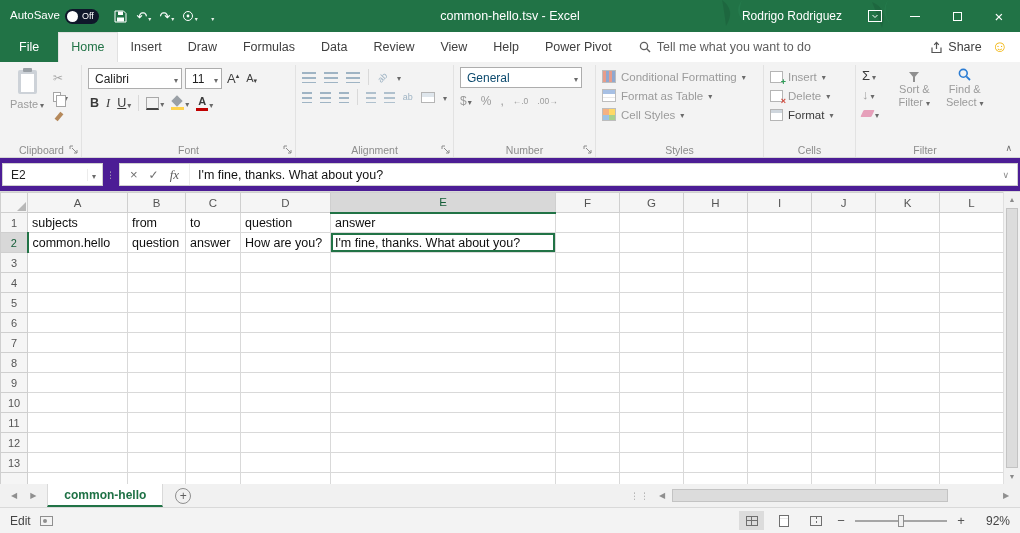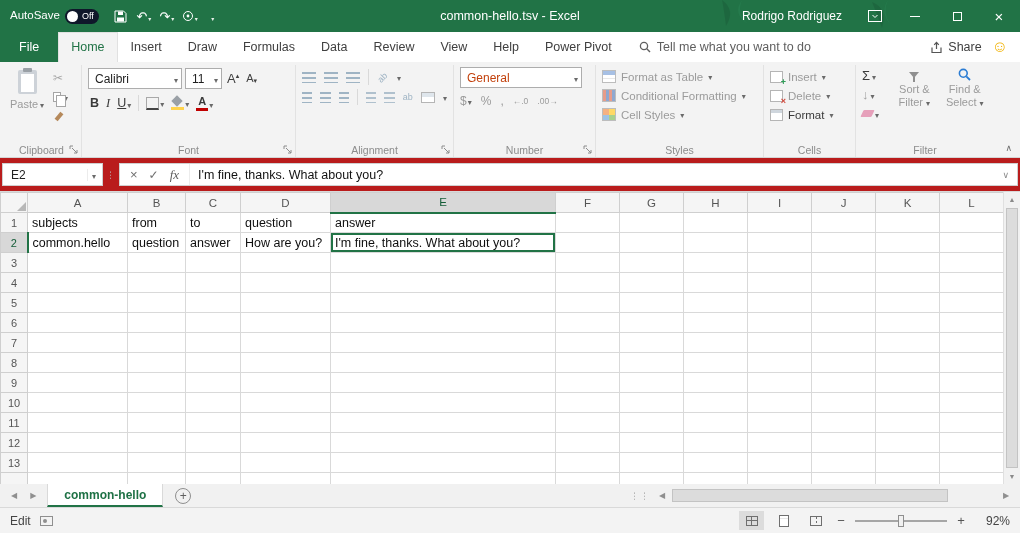--- a/index.html
+++ b/index.html
@@ -112,21 +112,21 @@
 .ebtn{display:flex;align-items:center;gap:2px;font-size:13px;color:#3a3a3a;height:13px}
 .ebtn.gray{color:#a0a0a0}
 .eraser{width:11px;height:7px;background:#e6a0ba;transform:skewX(-25deg);border-radius:1px}
 .bigbtn{width:48px;display:flex;flex-direction:column;align-items:center;font-size:11px;color:#9b9b9b;line-height:1.2;text-align:center}
 .bigbtn .ic{height:15px;display:flex;align-items:center;justify-content:center;margin-bottom:1px}
 .bigbtn .lbl{width:46px}
 .funnel{width:0;height:0;border-left:5px solid transparent;border-right:5px solid transparent;border-top:6px solid #8f8f8f;position:relative}
 .funnel::after{content:"";position:absolute;left:-1px;top:-1px;width:2px;height:5px;background:#8f8f8f}
 
 
-.frow{height:34px;flex:0 0 auto;background:#b91c1c;border-bottom:1px solid #d9d9d9;display:flex;align-items:center;padding:0 2px}
+.frow{height:34px;flex:0 0 auto;background:#4c1d95;border-bottom:1px solid #d9d9d9;display:flex;align-items:center;padding:0 2px}
 .namebox{width:101px;height:23px;border:1px solid #d0d0d0;display:flex;align-items:center;padding:0 2px 0 8px;font-size:12px;color:#222;background:#fff}
 .namebox .dd{margin-left:auto;padding:0 4px;border-left:1px solid #ececec}
 .fdots{color:#b8b8b8;font-size:9px;padding:0 3px;letter-spacing:1px}
 .fbox{flex:1;height:23px;border:1px solid #d0d0d0;display:flex;align-items:center;background:#fff}
 .fxbtns{display:flex;align-items:center;gap:11px;padding:0 10px;border-right:1px solid #ececec;height:100%}
 .fxbtns .x{color:#707070;font-size:13px}
 .fxbtns .ck{color:#707070;font-size:12px}
 .fxbtns .fx{font-family:"Liberation Serif",serif;font-style:italic;font-size:13px;color:#5f5f5f}
 .ftext{padding-left:8px;font-size:12.5px;color:#111;flex:1;white-space:nowrap;overflow:hidden}
 .fexpand{color:#8a8a8a;font-size:9px;padding:0 8px}
@@ -377,48 +377,48 @@
         <span class="dd"></span>
       </div>
       <span class="rg-label">Alignment</span>
       <span class="launcher"><svg width="10" height="10" viewBox="0 0 10 10">
             <path d="M1 4 V1 H4 M3 3 L8 8 M8 5 V8 H5" fill="none" stroke="#8c8c8c"></path>
           </svg></span>
     </div>
 
     <div class="rgroup" style="width:142px">
       <span class="combo" style="width:122px">
-          <span style="color:#c2410c">General</span>
+          <span style="color:#0c4a6e">General</span>
           <span class="dd"></span>
         </span>
       <div class="num-r2">
         <span class="numbtn">
             <span>$</span>
             <span class="dd"></span>
           </span>
         <span class="numbtn">%</span>
         <span class="numbtn">,</span>
         <span class="decim">←.0</span>
         <span class="decim">.00→</span>
       </div>
       <span class="rg-label">Number</span>
       <span class="launcher"><svg width="10" height="10" viewBox="0 0 10 10">
             <path d="M1 4 V1 H4 M3 3 L8 8 M8 5 V8 H5" fill="none" stroke="#8c8c8c"></path>
           </svg></span>
     </div>
 
     <div class="rgroup" style="width:168px">
       <div class="style-row">
+        <span class="cf-ic"></span>
+        <span>Conditional Formatting</span>
+        <span class="dd"></span>
+      </div>
+      <div class="style-row">
         <span class="fat-ic"></span>
         <span>Format as Table</span>
-        <span class="dd"></span>
-      </div>
-      <div class="style-row">
-        <span class="cf-ic"></span>
-        <span>Conditional Formatting</span>
         <span class="dd"></span>
       </div>
       <div class="style-row">
         <span class="cs-ic"></span>
         <span>Cell Styles</span>
         <span class="dd"></span>
       </div>
       <span class="rg-label">Styles</span>
     </div>
 

